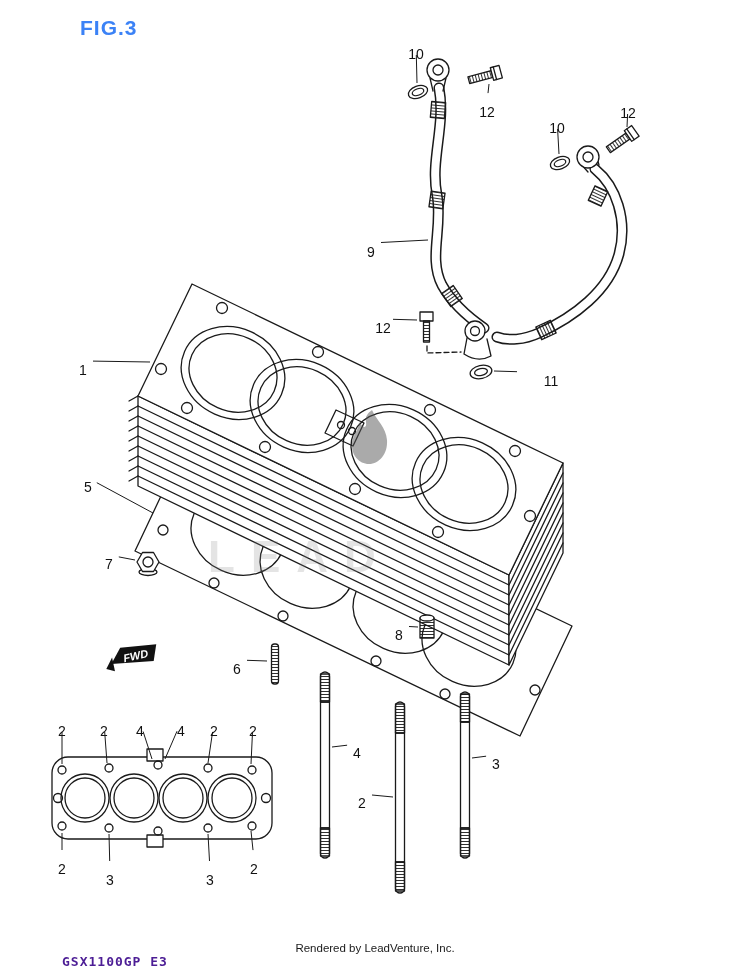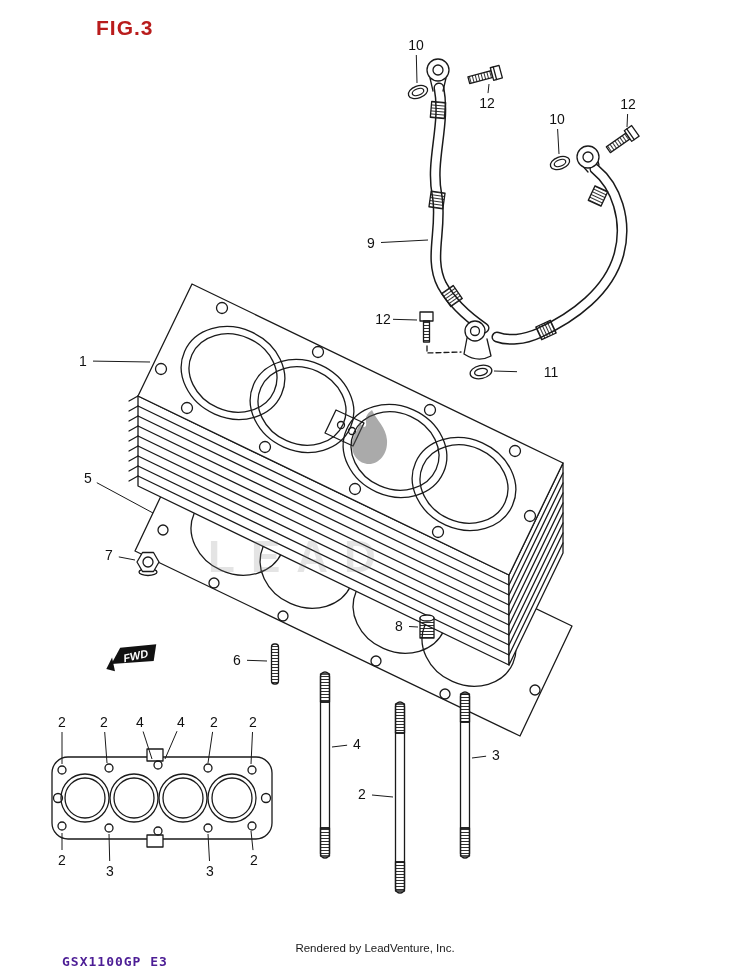--- a/index.html
+++ b/index.html
@@ -7,24 +7,25 @@
   body { font-family:"Liberation Sans", sans-serif; color:#111; }
   .page { position:relative; width:750px; height:969px; background:#fff; overflow:hidden; }
   svg.art, #leader-svg { position:absolute; left:0; top:0; }
   #leader-svg { pointer-events:none; }
   #leader-svg line { stroke:#1a1a1a; stroke-width:1; }
   #callout-layer { position:absolute; inset:0; pointer-events:none; }
   .callout {
     position:absolute; transform:translate(-50%,-50%);
     font-size:14px; line-height:1; color:#111;
     font-family:"Liberation Sans", sans-serif;
+    margin-top:9px;
   }
   .fig-title {
-    position:absolute; left:96px; top:16px;
-    font-size:21px; font-weight:bold; letter-spacing:1px; color:#b91c1c;
+    position:absolute; left:80px; top:16px;
+    font-size:21px; font-weight:bold; letter-spacing:1px; color:#3b82f6;
   }
   .model-code {
     position:absolute; left:62px; top:954px;
     font-family:"DejaVu Sans Mono", monospace; font-weight:bold;
     font-size:13px; letter-spacing:1px; color:#4c1d95;
   }
   .footer {
     position:absolute; left:0; right:0; top:942px; text-align:center;
     font-size:11.5px; color:#1a1a1a;
   }

